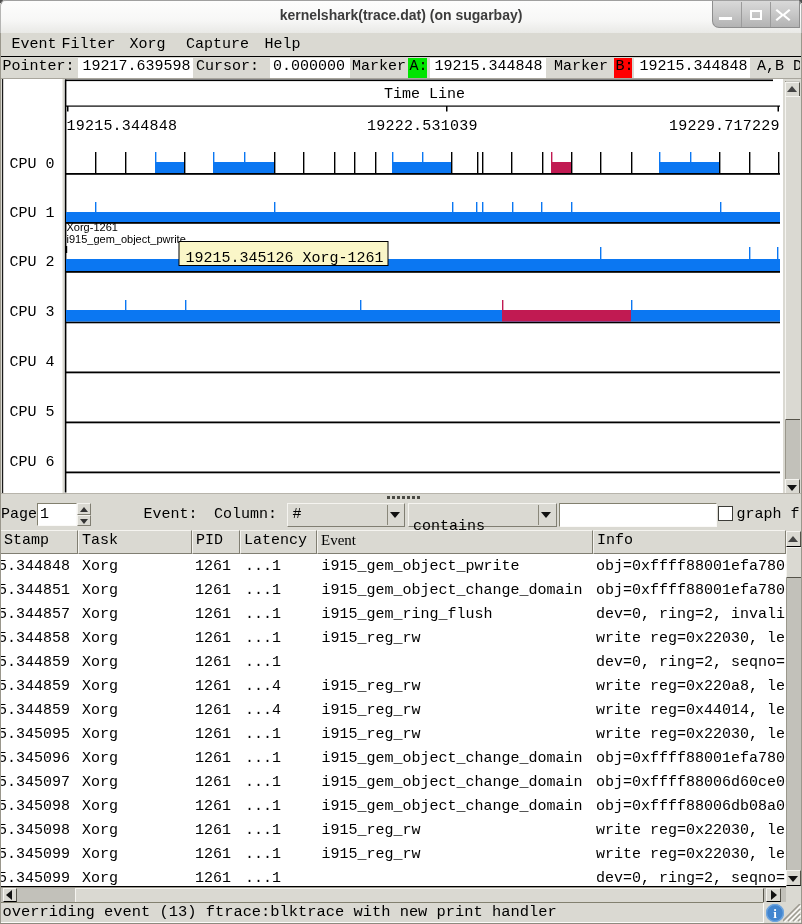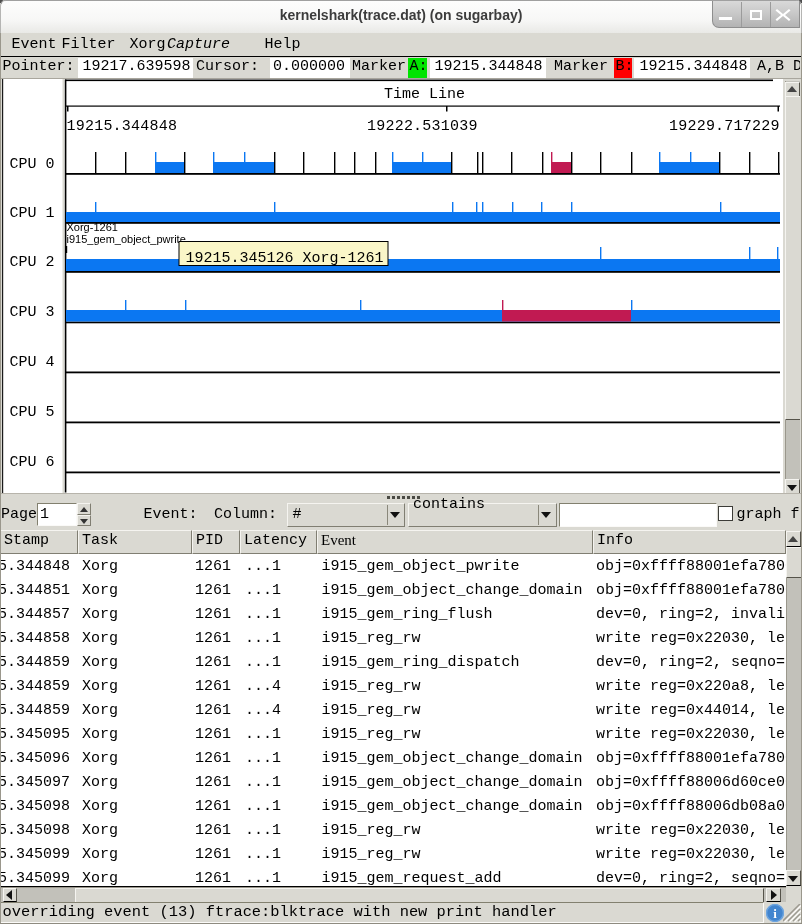--- a/index.html
+++ b/index.html
@@ -35,21 +35,21 @@
 <div class="a" style="left:719px;top:17px;width:13px;height:3px;background:#fff"></div>
 <div class="a" style="left:750px;top:10px;width:12px;height:10px;border:2px solid #fff"></div>
 <svg class="a" style="left:775px;top:8px" width="16" height="14" viewBox="0 0 16 14">
  <path d="M2 1 L8 6 L14 1 L15.5 2.5 L10 7 L15.5 11.5 L14 13 L8 8 L2 13 L0.5 11.5 L6 7 L0.5 2.5 Z" fill="#fff"></path>
   </svg>
 
 <div class="a" style="left:1px;top:33px;width:800px;height:23px;background:#dad9d2"></div>
 <div class="a" style="left:11.5px;top:36px;">Event</div>
 <div class="a" style="left:61.5px;top:36px;">Filter</div>
 <div class="a" style="left:129.5px;top:36px;">Xorg</div>
-<div class="a" style="left:167px;top:36px;font-style:italic;">Capture</div>
+<div class="a" style="left:186px;top:36px;">Capture</div>
 <div class="a" style="left:264.5px;top:36px;">Help</div>
 <div class="a" style="left:0;top:56px;width:802px;height:1px;background:#000"></div>
 <div class="a" style="left:2.5px;top:58px;">Pointer:</div>
 <div class="a" style="left:78px;top:58px;width:115px;height:20px;background:#fff"></div>
 <div class="a" style="left:82.5px;top:58px;text-align:center;">19217.639598</div>
 <div class="a" style="left:196px;top:58px;">Cursor:</div>
 <div class="a" style="left:270px;top:58px;width:80px;height:20px;background:#fff"></div>
 <div class="a" style="left:273px;top:58px;">0.000000</div>
 <div class="a" style="left:352px;top:58px;">Marker</div>
 <div class="a" style="left:408px;top:58px;width:19px;height:20px;background:#00e400"></div>
@@ -171,21 +171,21 @@
 <div class="a raised" style="left:77px;top:515px;width:14px;height:11px"></div>
 <div class="a" style="left:80px;top:507px;width:0;height:0;border-left:4px solid transparent;border-right:4px solid transparent;border-bottom:5px solid #333"></div>
 <div class="a" style="left:80px;top:519px;width:0;height:0;border-left:4px solid transparent;border-right:4px solid transparent;border-top:5px solid #333"></div>
 <div class="a" style="left:143.5px;top:506px;">Event:</div>
 <div class="a" style="left:214px;top:506px;">Column:</div>
 <div class="a raised" style="left:287px;top:503px;width:118px;height:24px"></div>
 <div class="a" style="left:292.5px;top:506px;">#</div>
 <div class="a" style="left:387px;top:505px;width:1px;height:20px;background:#8a887b"></div>
 <div class="a" style="left:390px;top:512px;width:0;height:0;border-left:5px solid transparent;border-right:5px solid transparent;border-top:6px solid #111"></div>
 <div class="a raised" style="left:408px;top:503px;width:149px;height:24px"></div>
-<div class="a" style="left:413px;top:496px;">contains</div>
+<div class="a" style="left:413px;top:518px;">contains</div>
 <div class="a" style="left:538px;top:505px;width:1px;height:20px;background:#8a887b"></div>
 <div class="a" style="left:541px;top:512px;width:0;height:0;border-left:5px solid transparent;border-right:5px solid transparent;border-top:6px solid #111"></div>
 <div class="a sunken" style="left:559px;top:503px;width:158px;height:24px"></div>
 <div class="a" style="left:718px;top:506px;width:15px;height:15px;background:#fff;border:1.5px solid #3c3c38"></div>
 <div class="a" style="left:736.5px;top:506px;width:63px;overflow:hidden;white-space:nowrap">graph fol</div>
 <div class="a" style="left:0px;top:530px;width:78px;height:24px;background:#dad9d2;border-top:1px solid #f5f4f0;border-left:1px solid #f5f4f0;border-bottom:1px solid #807e72;border-right:1px solid #807e72"></div>
 <div class="a" style="left:4px;top:532px;">Stamp</div>
 <div class="a" style="left:78px;top:530px;width:114px;height:24px;background:#dad9d2;border-top:1px solid #f5f4f0;border-left:1px solid #f5f4f0;border-bottom:1px solid #807e72;border-right:1px solid #807e72"></div>
 <div class="a" style="left:82px;top:532px;">Task</div>
 <div class="a" style="left:192px;top:530px;width:48px;height:24px;background:#dad9d2;border-top:1px solid #f5f4f0;border-left:1px solid #f5f4f0;border-bottom:1px solid #807e72;border-right:1px solid #807e72"></div>
@@ -227,21 +227,20 @@
       <span class="a" style="left:195px;top:3px">1261</span>
       <span class="a" style="left:245px;top:3px">...1</span>
       <span class="a" style="left:321.5px;top:3px">i915_reg_rw</span>
       <span class="a" style="left:596px;top:3px">write reg=0x22030, len=4</span>
     </div>
     <div class="a" style="left:0;top:97px;width:786px;height:24px;white-space:nowrap">
       <span class="a" style="left:-2px;top:3px">5.344859</span>
       <span class="a" style="left:82px;top:3px">Xorg</span>
       <span class="a" style="left:195px;top:3px">1261</span>
       <span class="a" style="left:245px;top:3px">...1</span>
-      <span class="a" style="left:321.5px;top:3px">i915_gem_ring_dispatch</span>
       <span class="a" style="left:596px;top:3px">dev=0, ring=2, seqno=117</span>
     </div>
     <div class="a" style="left:0;top:121px;width:786px;height:24px;white-space:nowrap">
       <span class="a" style="left:-2px;top:3px">5.344859</span>
       <span class="a" style="left:82px;top:3px">Xorg</span>
       <span class="a" style="left:195px;top:3px">1261</span>
       <span class="a" style="left:245px;top:3px">...4</span>
       <span class="a" style="left:321.5px;top:3px">i915_reg_rw</span>
       <span class="a" style="left:596px;top:3px">write reg=0x220a8, len=4</span>
     </div>
@@ -299,21 +298,20 @@
       <span class="a" style="left:195px;top:3px">1261</span>
       <span class="a" style="left:245px;top:3px">...1</span>
       <span class="a" style="left:321.5px;top:3px">i915_reg_rw</span>
       <span class="a" style="left:596px;top:3px">write reg=0x22030, len=4</span>
     </div>
     <div class="a" style="left:0;top:313px;width:786px;height:24px;white-space:nowrap">
       <span class="a" style="left:-2px;top:3px">5.345099</span>
       <span class="a" style="left:82px;top:3px">Xorg</span>
       <span class="a" style="left:195px;top:3px">1261</span>
       <span class="a" style="left:245px;top:3px">...1</span>
-      <span class="a" style="left:321.5px;top:3px">i915_gem_request_add</span>
       <span class="a" style="left:596px;top:3px">dev=0, ring=2, seqno=117</span>
     </div>
   </div>
 <div class="a" style="left:0;top:886px;width:786px;height:1px;background:#000"></div>
 <div class="a" style="left:786px;top:531px;width:15px;height:355px;background:#c2c1ba;border-left:1px solid #9a978c"></div>
 <div class="a btn3d" style="left:786px;top:531px;width:15px;height:16px"></div>
 <div class="a tri-up" style="left:788px;top:536px"></div>
 <div class="a" style="left:786px;top:547px;width:15px;height:31px;border-top:1px solid #f5f4f0;border-left:1px solid #f5f4f0;border-bottom:1px solid #55534a;background:#dad9d2"></div>
 <div class="a btn3d" style="left:786px;top:870px;width:15px;height:16px"></div>
 <div class="a tri-dn" style="left:788px;top:876px"></div>

